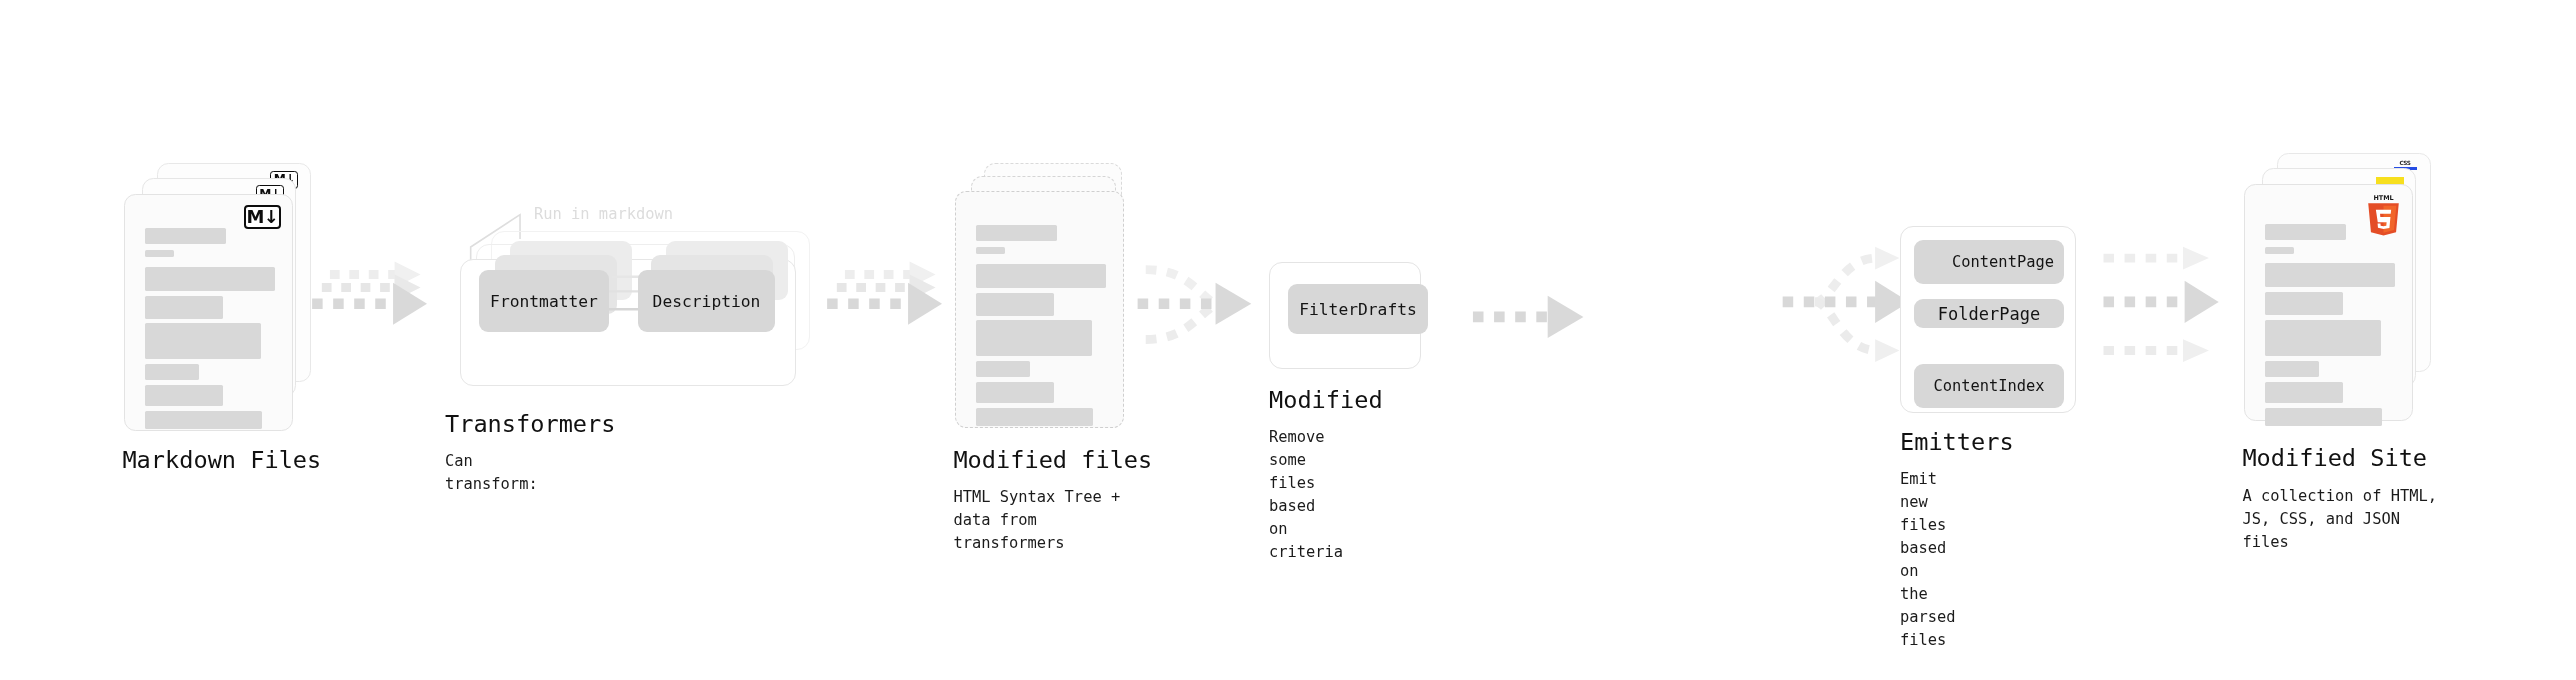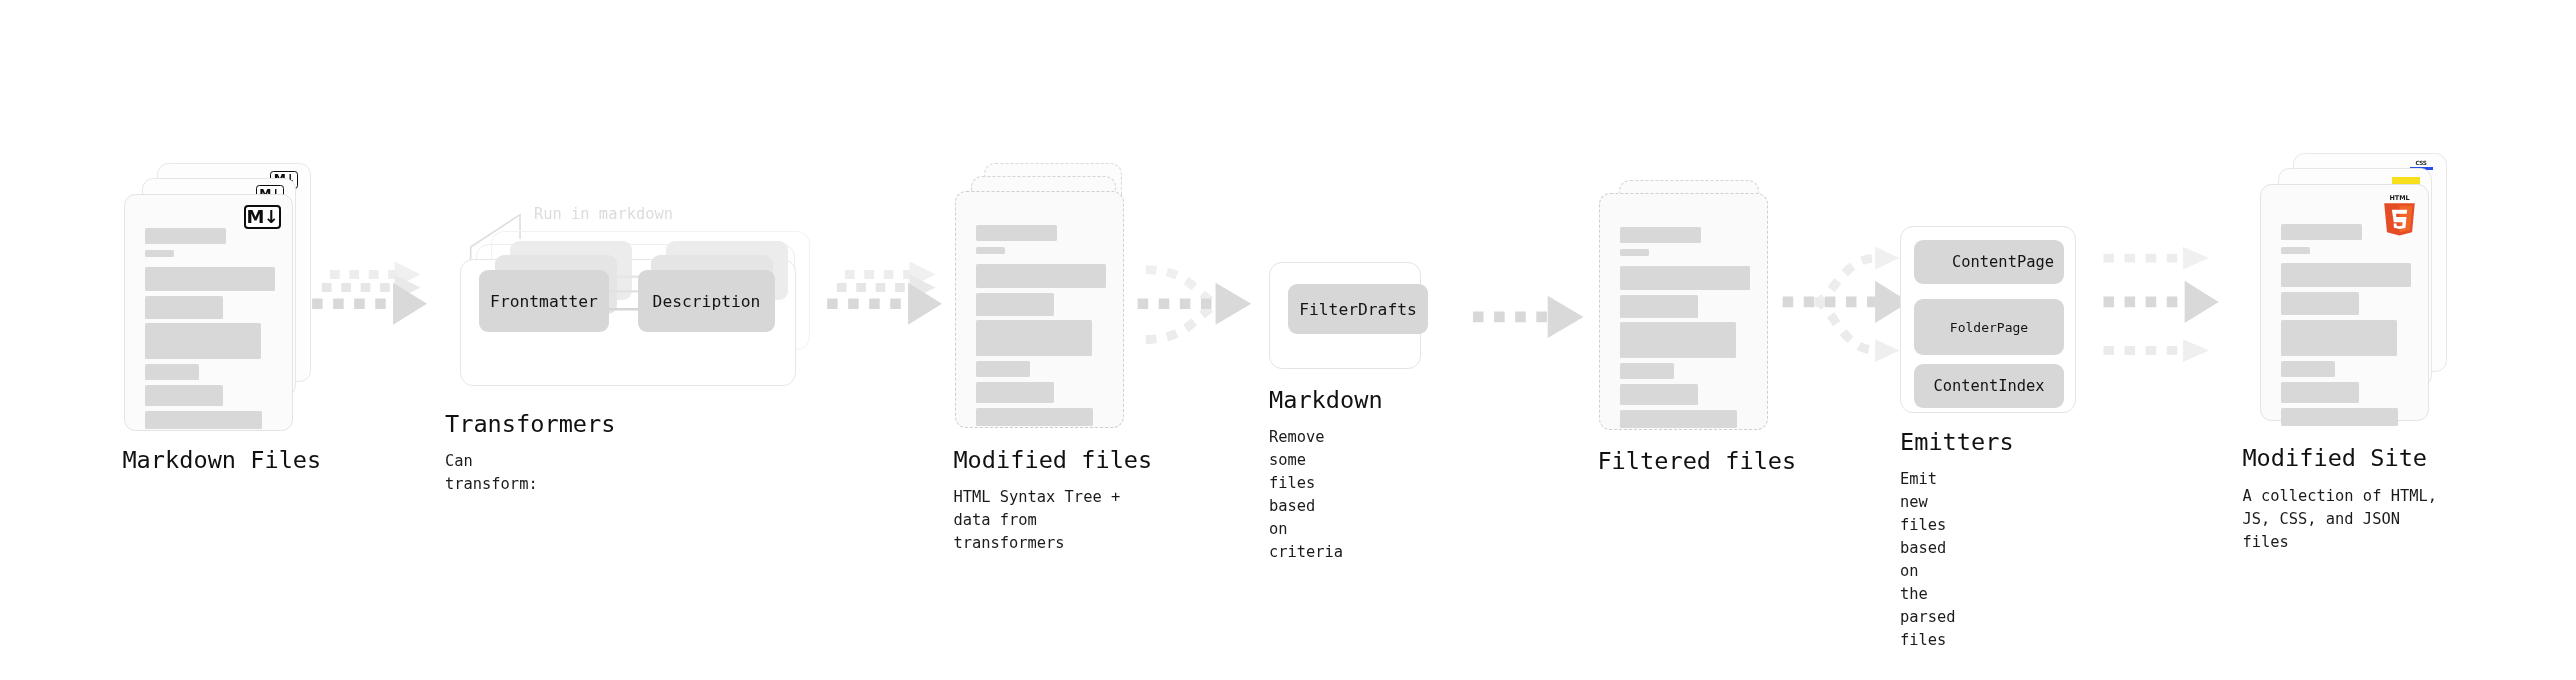--- a/index.html
+++ b/index.html
@@ -230,84 +230,68 @@
       <path d="M 12 100 C 60 100 72 74 96 58" fill="none" stroke="#ececec" stroke-width="11" stroke-dasharray="13 13"></path>
       <line x1="2" y1="56" x2="100" y2="56" stroke="#d8d8d8" stroke-width="13" stroke-dasharray="13 13"></line>
       <polygon points="98,30 142,56 98,82" fill="#d9d9d9"></polygon>
     </svg>
   </div>
 
   <div class="node" style="left:1269px;top:262px;">
     <div class="procbox" style="left:0px;top:0px;width:152px;height:107px;">
       <div class="pill" style="left:18px;top:21px;width:140px;height:50px;">FilterDrafts</div>
     </div>
-    <div class="title" style="left:0px;top:124px;">Markdown</div>
+    <div class="title" style="left:0px;top:124px;">Modified</div>
     <div class="subtitle" style="left:0px;top:164px;">Remove some files based
 on criteria</div>
   </div>
 
   <div class="node" style="left:1468px;top:286px;">
     <svg width="122" height="65" viewBox="0 0 150 80">
       <line x1="6" y1="38" x2="100" y2="38" stroke="#d8d8d8" stroke-width="13" stroke-dasharray="13 13"></line>
       <polygon points="98,12 142,38 98,64" fill="#d9d9d9"></polygon>
     </svg>
   </div>
 
-  <div class="node" style="left:1599px;top:180px;">
-    <div class="stack" style="width:187px;height:268px;">
-      <div class="card dashed back1" style="left:19.5px;top:0px;width:140px;height:211px;"></div>
-      <div class="card dashed" style="left:0px;top:13px;width:169px;height:237px;">
-        <div class="skel" style="left:19.5px;top:32.5px;width:81px;height:16.3px;"></div>
-        <div class="skel" style="left:19.5px;top:55px;width:29px;height:6.5px;"></div>
-        <div class="skel" style="left:19.5px;top:72px;width:130px;height:24.4px;"></div>
-        <div class="skel" style="left:19.5px;top:101px;width:78px;height:23px;"></div>
-        <div class="skel" style="left:19.5px;top:128px;width:116px;height:36px;"></div>
-        <div class="skel" style="left:19.5px;top:169px;width:54px;height:16.3px;"></div>
-        <div class="skel" style="left:19.5px;top:190px;width:78px;height:21px;"></div>
-        <div class="skel" style="left:19.5px;top:216px;width:117px;height:18px;"></div>
-      </div>
-    </div>
-    <div class="title" style="left:-1.6px;top:267px;">Filtered files</div>
-  </div>
 
   <div class="node" style="left:1781px;top:237px;">
     <svg width="138" height="146" viewBox="0 0 170 180">
       <path d="M 42 80 C 62 80 74 26 118 26" fill="none" stroke="#ededed" stroke-width="11" stroke-dasharray="13 13"></path>
       <polygon points="116,12 146,26 116,40" fill="#f0f0f0"></polygon>
       <path d="M 42 80 C 62 80 74 140 118 140" fill="none" stroke="#ebebeb" stroke-width="11" stroke-dasharray="13 13"></path>
       <polygon points="116,126 146,140 116,154" fill="#efefef"></polygon>
       <line x1="2" y1="80" x2="118" y2="80" stroke="#d8d8d8" stroke-width="13" stroke-dasharray="13 13"></line>
       <polygon points="116,54 158,80 116,106" fill="#d9d9d9"></polygon>
     </svg>
   </div>
 
   <div class="node" style="left:1900px;top:226px;">
     <div class="procbox" style="left:0px;top:0px;width:176px;height:187px;">
       <div class="pill" style="left:13px;top:13px;width:150px;height:44px;font-size:15.4px;padding-left:28px;">ContentPage</div>
-      <div class="pill" style="left:13px;top:72px;width:150px;height:56px;font-size:13px;">FolderPage</div>
+      <div class="pill" style="left:13px;top:72px;width:150px;height:29px;font-size:17px;">FolderPage</div>
       <div class="pill" style="left:13px;top:137px;width:150px;height:44px;font-size:15.4px;">ContentIndex</div>
     </div>
     <div class="title" style="left:0px;top:202px;">Emitters</div>
     <div class="subtitle" style="left:0px;top:242px;">Emit new files based on
 the parsed files</div>
   </div>
 
   <div class="node" style="left:2097px;top:237px;">
     <svg width="146" height="146" viewBox="0 0 180 180">
       <line x1="8" y1="26" x2="108" y2="26" stroke="#ededed" stroke-width="11" stroke-dasharray="13 13"></line>
       <polygon points="106,12 138,26 106,40" fill="#f0f0f0"></polygon>
       <line x1="8" y1="80" x2="110" y2="80" stroke="#d8d8d8" stroke-width="13" stroke-dasharray="13 13"></line>
       <polygon points="108,54 150,80 108,106" fill="#d9d9d9"></polygon>
       <line x1="8" y1="140" x2="108" y2="140" stroke="#ebebeb" stroke-width="11" stroke-dasharray="13 13"></line>
       <polygon points="106,126 138,140 106,154" fill="#efefef"></polygon>
     </svg>
   </div>
 
   <div class="node" style="left:2244px;top:153px;">
-    <div class="stack" style="width:195px;height:276px;margin-left:16px;">
+    <div class="stack" style="width:195px;height:276px;">
 
       <div class="card back2" style="left:32.5px;top:0px;width:154px;height:219px;">
         <div class="css-badge" style="right:13px;top:5.7px;width:23px;">
           <div class="csstxt">CSS</div>
           <div class="cssbar"></div>
         </div>
       </div>
 
       <div class="card back1" style="left:18px;top:14.6px;width:154px;height:219px;">
         <div class="js-badge" style="right:11.4px;top:8.1px;width:28px;height:16.3px;"></div>

